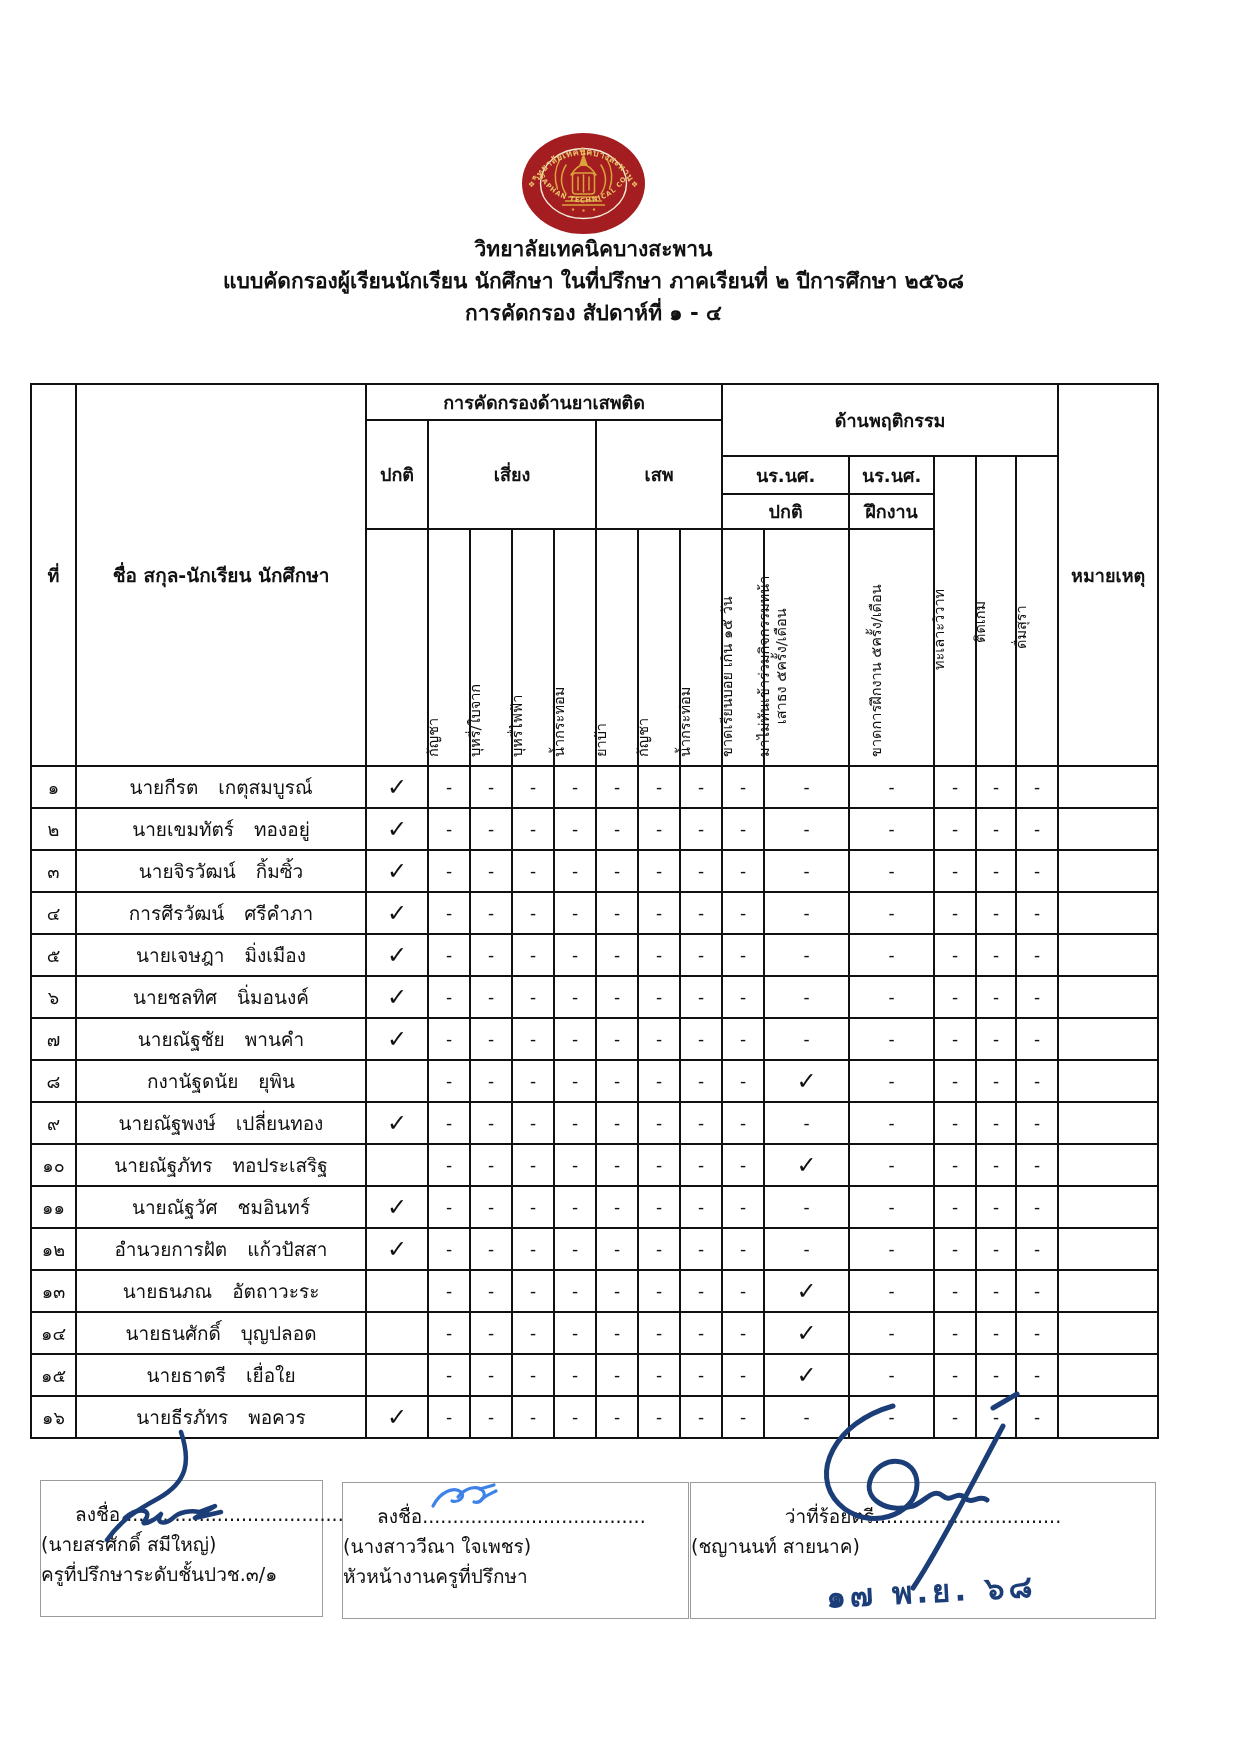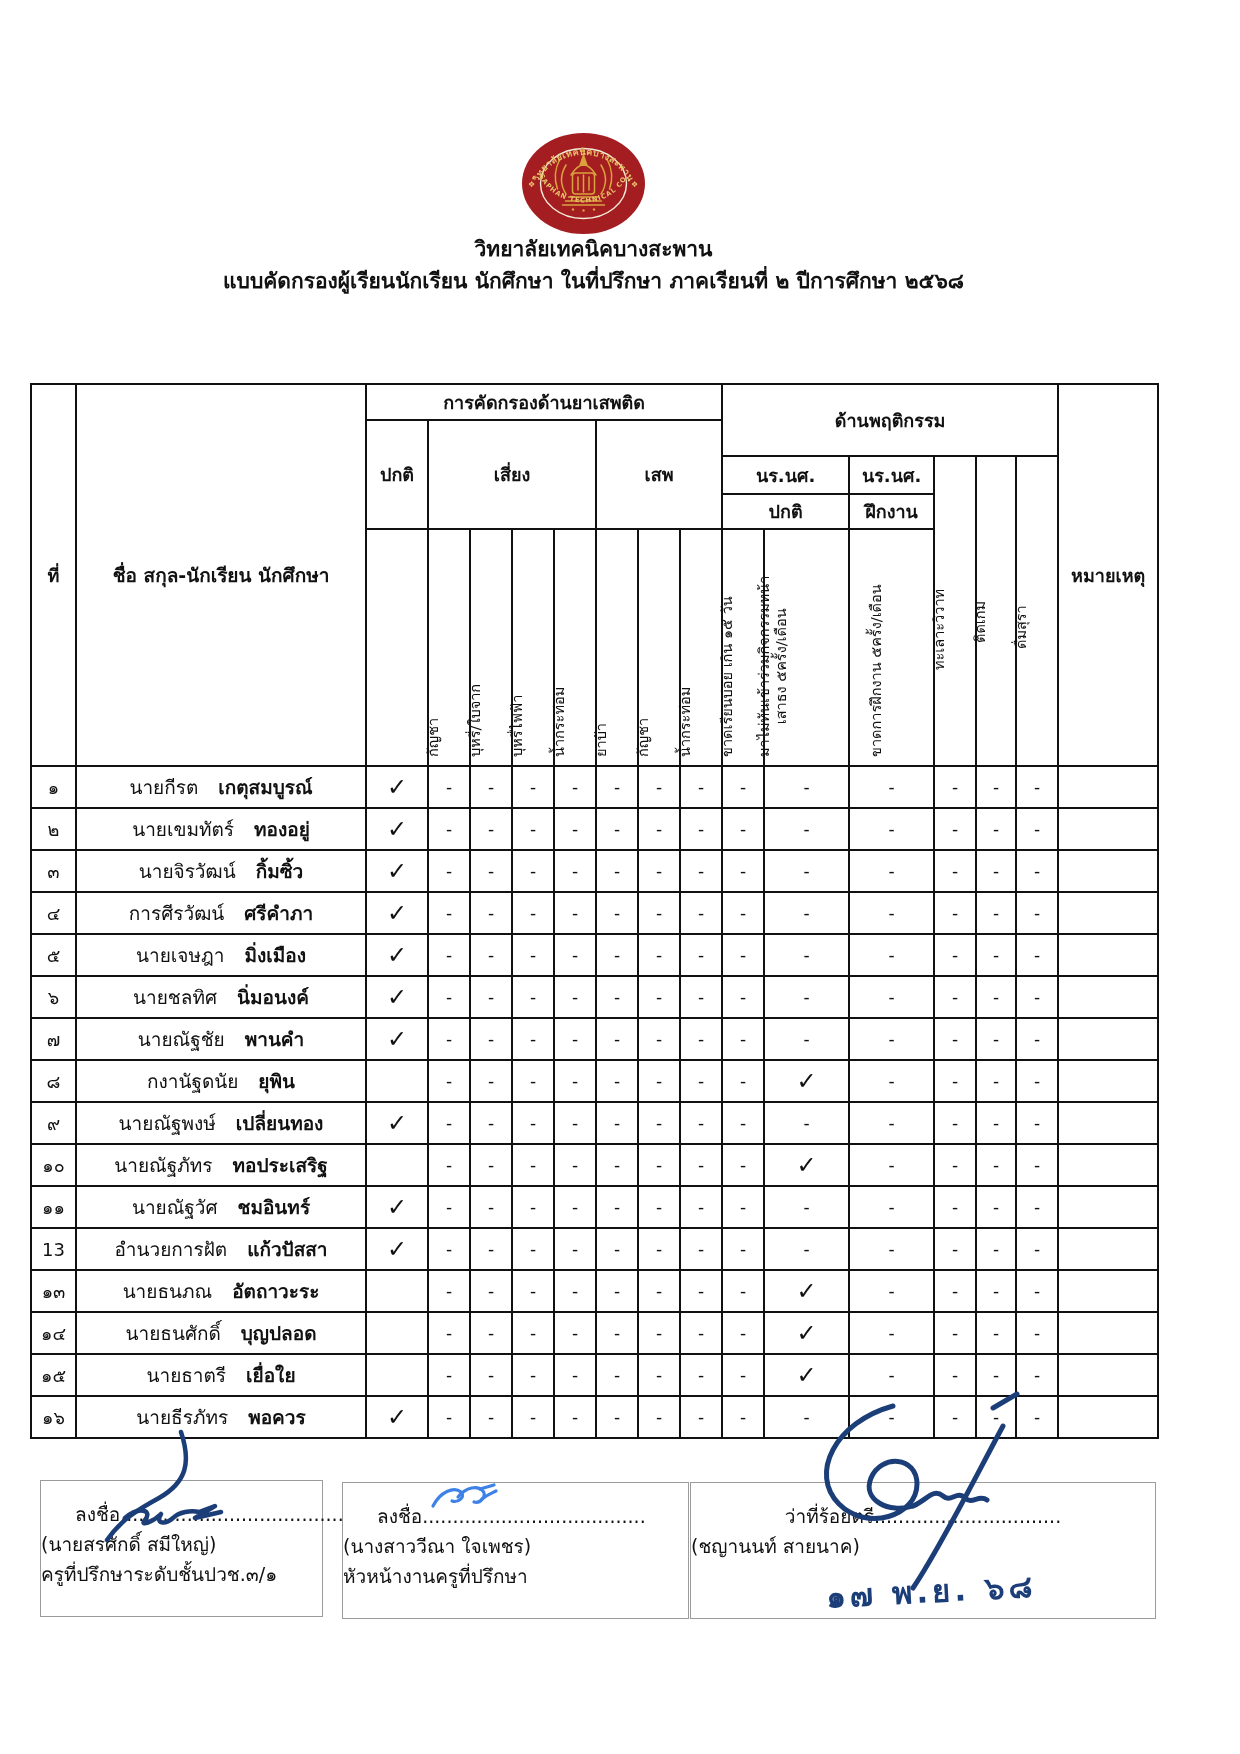--- a/index.html
+++ b/index.html
@@ -23,21 +23,21 @@
   }
   #screen thead th{font-weight:600;font-size:18px;}
   thead tr.h1{height:36px;}
   thead tr.h2{height:36px;}
   thead tr.h3{height:38px;}
   thead tr.h4{height:35px;}
   thead tr.h5{height:237px;}
   tbody tr{height:42px;}
   td.no{text-align:right;padding-right:6px;font-size:18px;}
   td.name{text-align:left;padding-left:8px;font-size:19px;white-space:nowrap;}
-  td.name .family{margin-left:20px;font-weight:bold;}
+  td.name .family{margin-left:20px;}
   td.mark{font-size:17px;}
   td.mark.check{font-size:24px;font-weight:600;}
   th.vcell{position:relative;}
   .vlabel{
     position:absolute;left:50%;bottom:8px;margin-left:-8px;
     transform:rotate(-90deg);transform-origin:0 100%;
     white-space:pre;font-size:14.5px;font-weight:400;line-height:16px;text-align:center;
   }
   .vlabel.two{margin-left:-17px;line-height:17px;}
   .vlabel.mid-fight{bottom:95px;}
@@ -88,20 +88,21 @@
     <text font-size="6.6" font-weight="700" fill="#e9c36a" letter-spacing="1">
       <textPath href="#arcBot" startOffset="50%" text-anchor="middle">BANGSAPHAN TECHNICAL COLLEGE</textPath>
     </text>
     <text x="7" y="55" font-size="8" fill="#e9c36a">❖</text>
     <text x="110" y="55" font-size="8" fill="#e9c36a">❖</text>
   </svg>
 
   <div class="title-block">
     <div class="title-line">วิทยาลัยเทคนิคบางสะพาน</div>
     <div class="title-line">แบบคัดกรองผู้เรียนนักเรียน นักศึกษา ในที่ปรึกษา ภาคเรียนที่ ๒ ปีการศึกษา ๒๕๖๘</div>
+    <div class="title-line">การคัดกรอง สัปดาห์ที่ ๑ - ๔</div>
   </div>
 
   <table id="screen">
     <colgroup>
       <col style="width:45px">
         <col style="width:290px">
         <col style="width:62px">
       <col style="width:42px">
         <col style="width:42px">
         <col style="width:42px">
@@ -386,21 +387,21 @@
           <td class="mark">-</td>
           <td class="mark">-</td>
           <td class="mark">-</td>
           <td class="mark">-</td>
           <td class="mark">-</td>
           <td class="mark">-</td>
           <td class="mark">-</td>
           <td class="remark"></td>
         </tr>
         <tr>
-          <td class="no">13</td>
+          <td class="no">๑๒</td>
           <td class="name"><span class="given">อำนวยการฝัต</span><span class="family">แก้วปัสสา</span></td>
           <td class="mark check">✓</td>
           <td class="mark">-</td>
           <td class="mark">-</td>
           <td class="mark">-</td>
           <td class="mark">-</td>
           <td class="mark">-</td>
           <td class="mark">-</td>
           <td class="mark">-</td>
           <td class="mark">-</td>

